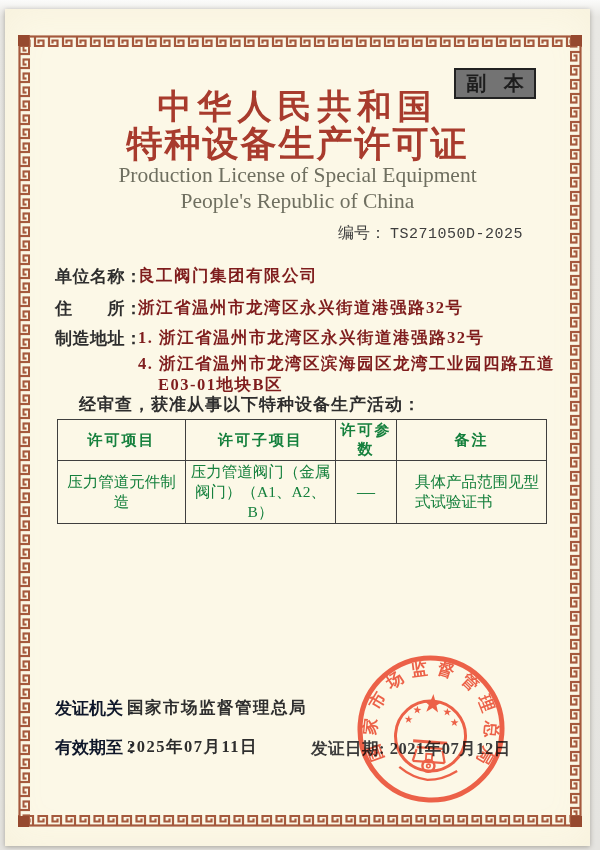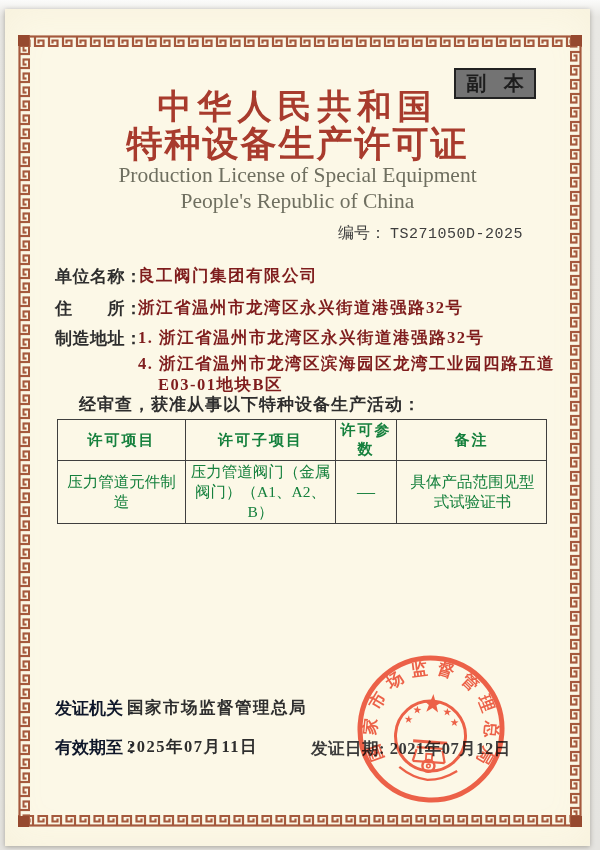--- a/index.html
+++ b/index.html
@@ -44,21 +44,21 @@
   .y-mfg{top:318px;}
   .y-mfg2{top:344px;width:416px;line-height:21px;text-indent:-20px;padding-left:20px;}
   .statement{position:absolute;left:74px;top:384px;font-size:17px;color:#2e2e2e;font-weight:600;letter-spacing:1px;text-align:center;}
 
   
   .lic-table{position:absolute;left:52px;top:410px;border-collapse:collapse;table-layout:fixed;
              width:489px;color:#15803d;}
   .lic-table th,.lic-table td{border:1.6px solid #3f3f3f;padding:1px 4px;}
   .lic-table th{height:25px;font-size:15px;font-weight:600;letter-spacing:2px;text-align:center;}
   .lic-table td{height:45px;font-size:15.5px;text-align:center;line-height:20px;}
-  .lic-table td.remark{text-align:center;padding-left:6px;}
+  .lic-table td.remark{text-align:left;padding-left:18px;}
   .lic-table td.param{font-size:18px;}
 
   
   .f-lbl{position:absolute;left:50px;font-size:17px;color:#0f172a;font-weight:600;}
   .f-val{position:absolute;left:122px;font-size:16.5px;color:#2e2e2e;font-weight:600;letter-spacing:1.5px;}
   .y-authority{top:688px;}
   .y-valid{top:727px;}
   .issue-line{position:absolute;left:306px;top:729px;font-size:16.5px;color:#3a3a3a;font-weight:600;letter-spacing:.5px;}
 
   .seal{position:absolute;left:349px;top:643px;width:154px;height:154px;

